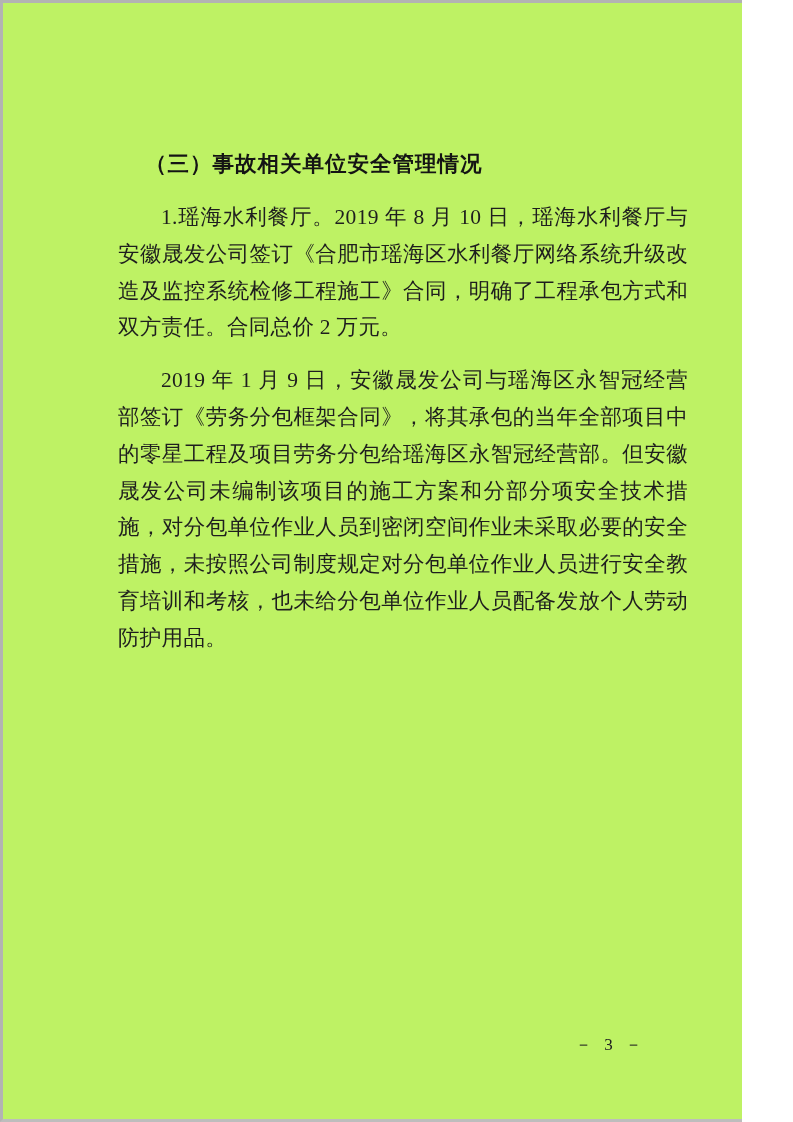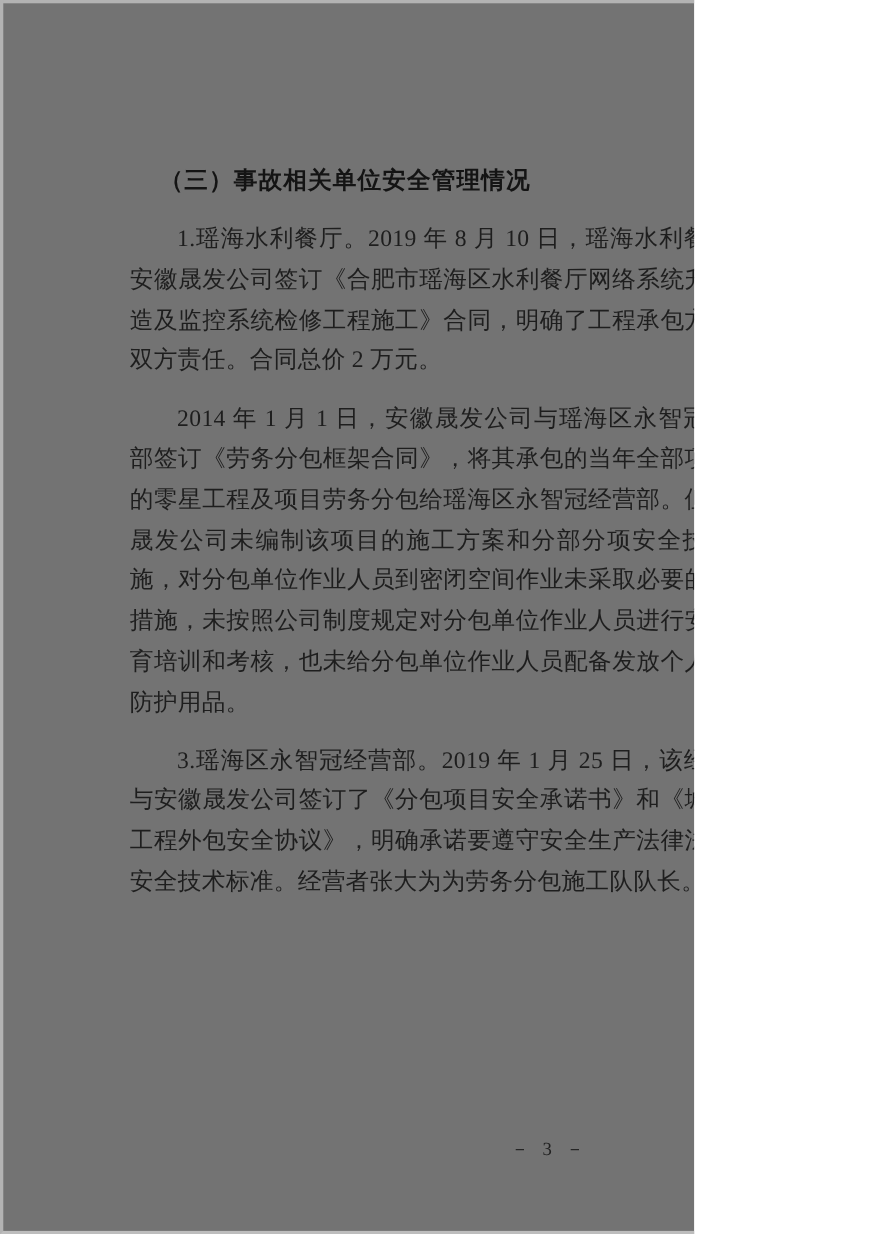--- a/index.html
+++ b/index.html
@@ -2,23 +2,23 @@
 <html><head>
 <meta charset="utf-8">
 <style>
   html, body {
     margin: 0;
     padding: 0;
     background: #ffffff;
   }
   .scan-page {
     position: relative;
-    width: 631px;
+    width: 742px;
     height: 1122px;
-    background: #737373;
+    background: #bef264;
     box-sizing: border-box;
     border-top: 3px solid #b3b3b3;
     border-left: 3px solid #b3b3b3;
     border-bottom: 3px solid #bdbdbd;
     overflow: hidden;
     font-family: "Liberation Serif", "DejaVu Serif", serif;
     color: #1c1c1c;
   }
   .content {
     position: absolute;
@@ -60,18 +60,17 @@
   }
 </style>
 </head>
 <body>
 
 <div class="scan-page">
   <div class="content">
     <h3 class="heading">（三）事故相关单位安全管理情况</h3>
     <div class="body-text">
       <p>1.瑶海水利餐厅。2019 年 8 月 10 日，瑶海水利餐厅与安徽晟发公司签订《合肥市瑶海区水利餐厅网络系统升级改造及监控系统检修工程施工》合同，明确了工程承包方式和双方责任。合同总价 2 万元。</p>
-      <p>2014 年 1 月 1 日，安徽晟发公司与瑶海区永智冠经营部签订《劳务分包框架合同》，将其承包的当年全部项目中的零星工程及项目劳务分包给瑶海区永智冠经营部。但安徽晟发公司未编制该项目的施工方案和分部分项安全技术措施，对分包单位作业人员到密闭空间作业未采取必要的安全措施，未按照公司制度规定对分包单位作业人员进行安全教育培训和考核，也未给分包单位作业人员配备发放个人劳动防护用品。</p>
-      <p>3.瑶海区永智冠经营部。2019 年 1 月 25 日，该经营部与安徽晟发公司签订了《分包项目安全承诺书》和《城农网工程外包安全协议》，明确承诺要遵守安全生产法律法规和安全技术标准。经营者张大为为劳务分包施工队队长。</p>
+      <p>2019 年 1 月 9 日，安徽晟发公司与瑶海区永智冠经营部签订《劳务分包框架合同》，将其承包的当年全部项目中的零星工程及项目劳务分包给瑶海区永智冠经营部。但安徽晟发公司未编制该项目的施工方案和分部分项安全技术措施，对分包单位作业人员到密闭空间作业未采取必要的安全措施，未按照公司制度规定对分包单位作业人员进行安全教育培训和考核，也未给分包单位作业人员配备发放个人劳动防护用品。</p>
     </div>
   </div>
   <div class="page-number">－ 3 －</div>
 </div>
 
 </body></html>

